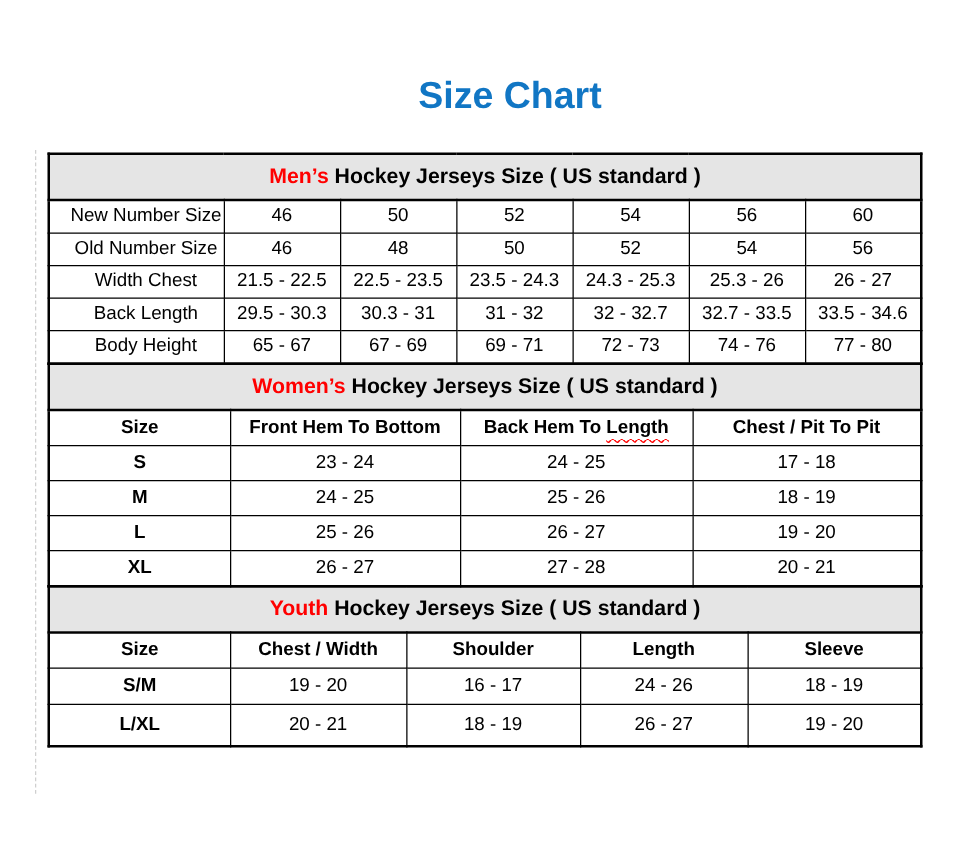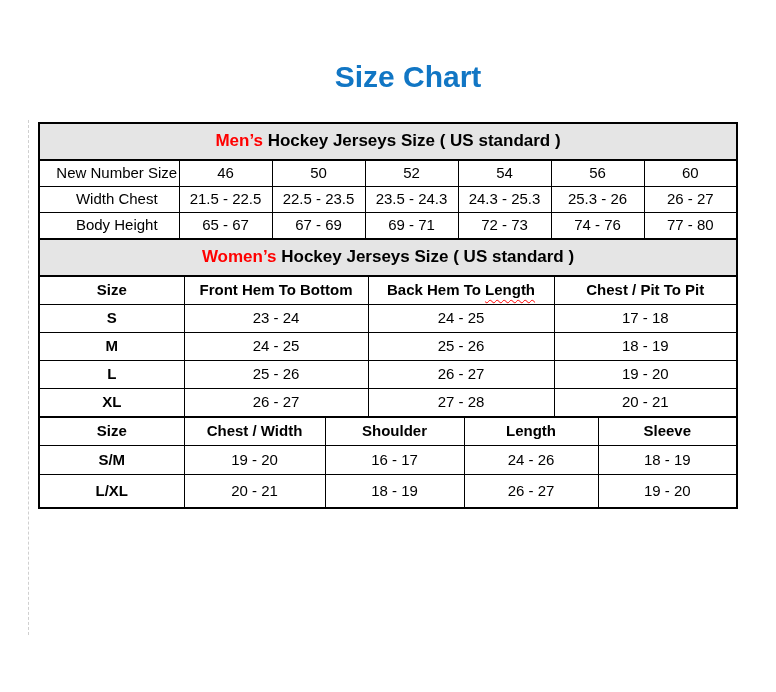--- a/index.html
+++ b/index.html
@@ -82,27 +82,45 @@
       <tr class="data">
         <th>New Number Size</th>
         <td>46</td>
         <td>50</td>
         <td>52</td>
         <td>54</td>
         <td>56</td>
         <td>60</td>
       </tr>
       <tr class="data">
+        <th>Old Number Size</th>
+        <td>46</td>
+        <td>48</td>
+        <td>50</td>
+        <td>52</td>
+        <td>54</td>
+        <td>56</td>
+      </tr>
+      <tr class="data">
         <th>Width Chest</th>
         <td>21.5 - 22.5</td>
         <td>22.5 - 23.5</td>
         <td>23.5 - 24.3</td>
         <td>24.3 - 25.3</td>
         <td>25.3 - 26</td>
         <td>26 - 27</td>
+      </tr>
+      <tr class="data">
+        <th>Back Length</th>
+        <td>29.5 - 30.3</td>
+        <td>30.3 - 31</td>
+        <td>31 - 32</td>
+        <td>32 - 32.7</td>
+        <td>32.7 - 33.5</td>
+        <td>33.5 - 34.6</td>
       </tr>
       <tr class="data">
         <th>Body Height</th>
         <td>65 - 67</td>
         <td>67 - 69</td>
         <td>69 - 71</td>
         <td>72 - 73</td>
         <td>74 - 76</td>
         <td>77 - 80</td>
       </tr>
@@ -157,20 +175,25 @@
 
   <table class="youth">
     <colgroup>
       <col style="width:145px">
         <col style="width:141px">
         <col style="width:139px">
         <col style="width:134px">
         <col style="width:139px">
     </colgroup>
     <tbody>
+      <tr class="band">
+        <td colspan="5">
+          <span class="hl">Youth</span><span> Hockey Jerseys Size ( US standard )</span>
+        </td>
+      </tr>
       <tr class="head">
         <th>Size</th>
         <th>Chest / Width</th>
         <th>Shoulder</th>
         <th>Length</th>
         <th>Sleeve</th>
       </tr>
       <tr class="data">
         <th>S/M</th>
         <td>19 - 20</td>

